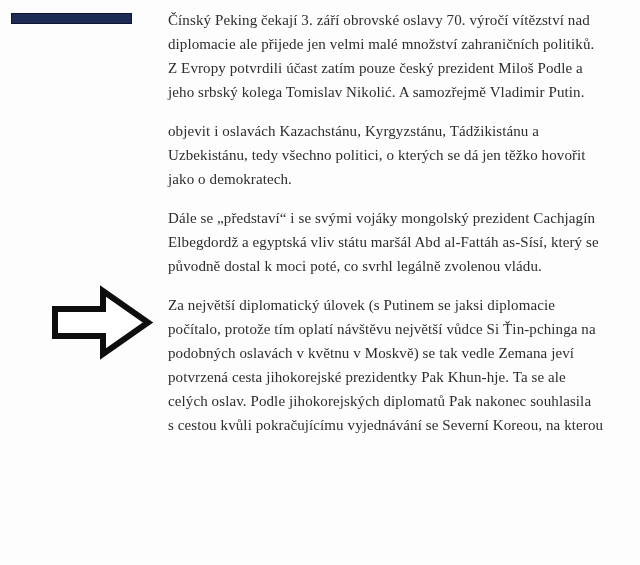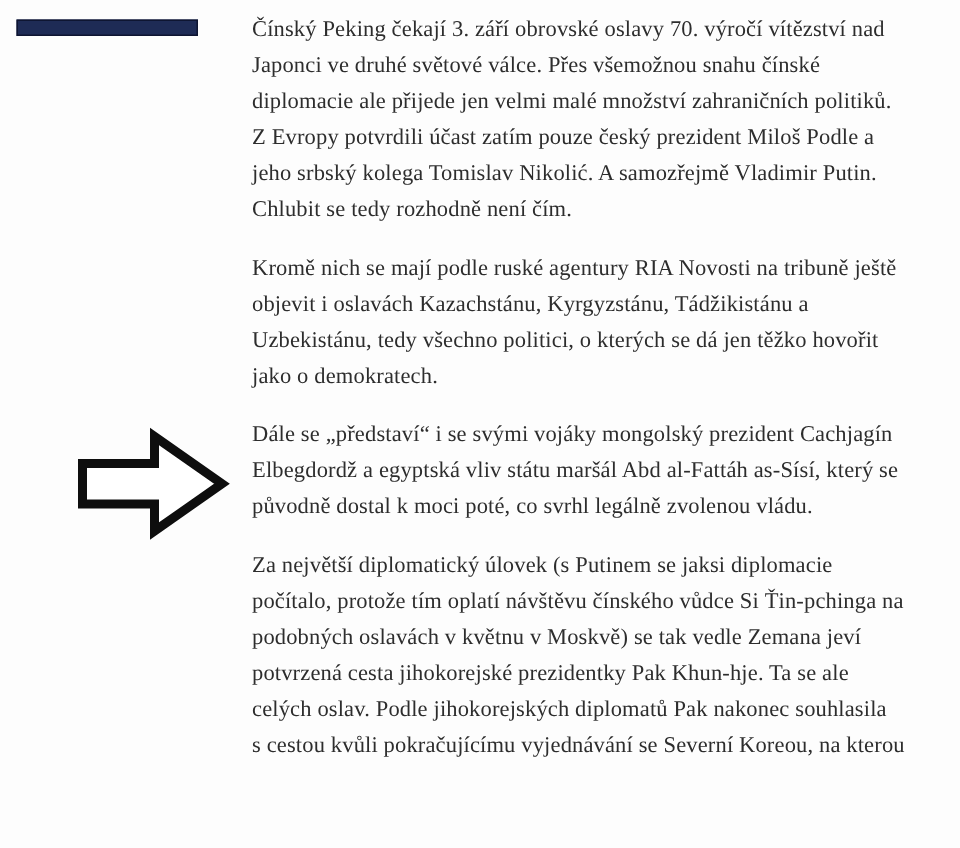--- a/index.html
+++ b/index.html
@@ -56,43 +56,40 @@
   <div class="redaction-bar"></div>
 
   <svg class="annotation-arrow" viewBox="0 0 110 80" xmlns="http://www.w3.org/2000/svg">
     <polygon points="10,26 58,26 58,8 103,39.5 58,71 58,53 10,53" fill="#ffffff" stroke="#0e0e0e" stroke-width="6" stroke-linejoin="miter"></polygon>
   </svg>
 
   <div class="article">
 
     <div class="para">
       <div class="ln">Čínský Peking čekají 3. září obrovské oslavy 70. výročí vítězství nad</div>
-      <div class="ln">Japonci ve druhé světové válce. Přes všemožnou snahu čínské</div>
       <div class="ln">diplomacie ale přijede jen velmi malé množství zahraničních politiků.</div>
       <div class="ln">Z Evropy potvrdili účast zatím pouze český prezident Miloš Podle a</div>
       <div class="ln">jeho srbský kolega Tomislav Nikolić. A samozřejmě Vladimir Putin.</div>
-      <div class="ln">Chlubit se tedy rozhodně není čím.</div>
     </div>
 
     <div class="para">
-      <div class="ln">Kromě nich se mají podle ruské agentury RIA Novosti na tribuně ještě</div>
       <div class="ln">objevit i oslavách Kazachstánu, Kyrgyzstánu, Tádžikistánu a</div>
       <div class="ln">Uzbekistánu, tedy všechno politici, o kterých se dá jen těžko hovořit</div>
       <div class="ln">jako o demokratech.</div>
     </div>
 
     <div class="para">
       <div class="ln">Dále se „představí“ i se svými vojáky mongolský prezident Cachjagín</div>
       <div class="ln">Elbegdordž a egyptská vliv státu maršál Abd al-Fattáh as-Sísí, který se</div>
       <div class="ln">původně dostal k moci poté, co svrhl legálně zvolenou vládu.</div>
     </div>
 
     <div class="para">
       <div class="ln">Za největší diplomatický úlovek (s Putinem se jaksi diplomacie</div>
-      <div class="ln">počítalo, protože tím oplatí návštěvu čínského vůdce Si Ťin-pchinga na</div>
+      <div class="ln">počítalo, protože tím oplatí návštěvu největší vůdce Si Ťin-pchinga na</div>
       <div class="ln">podobných oslavách v květnu v Moskvě) se tak vedle Zemana jeví</div>
       <div class="ln">potvrzená cesta jihokorejské prezidentky Pak Khun-hje. Ta se ale</div>
       <div class="ln">celých oslav. Podle jihokorejských diplomatů Pak nakonec souhlasila</div>
       <div class="ln">s cestou kvůli pokračujícímu vyjednávání se Severní Koreou, na kterou</div>
     </div>
 
   </div>
 </div>
 
 </body></html>

